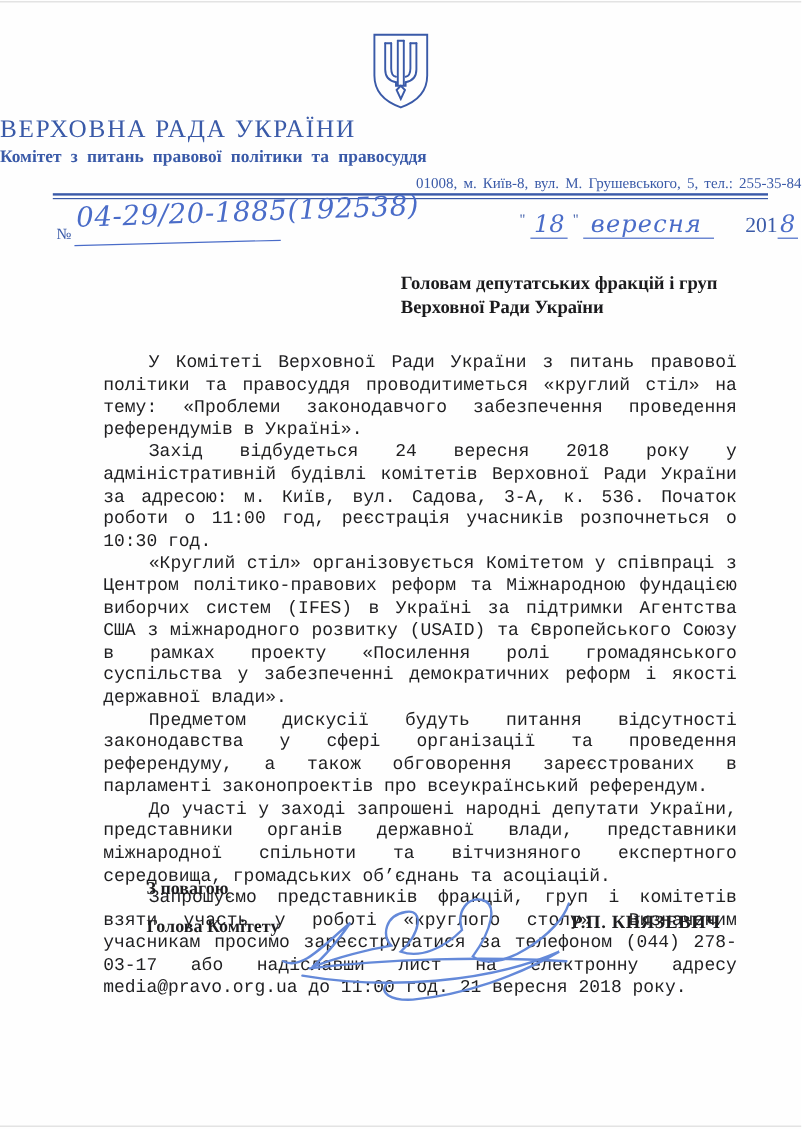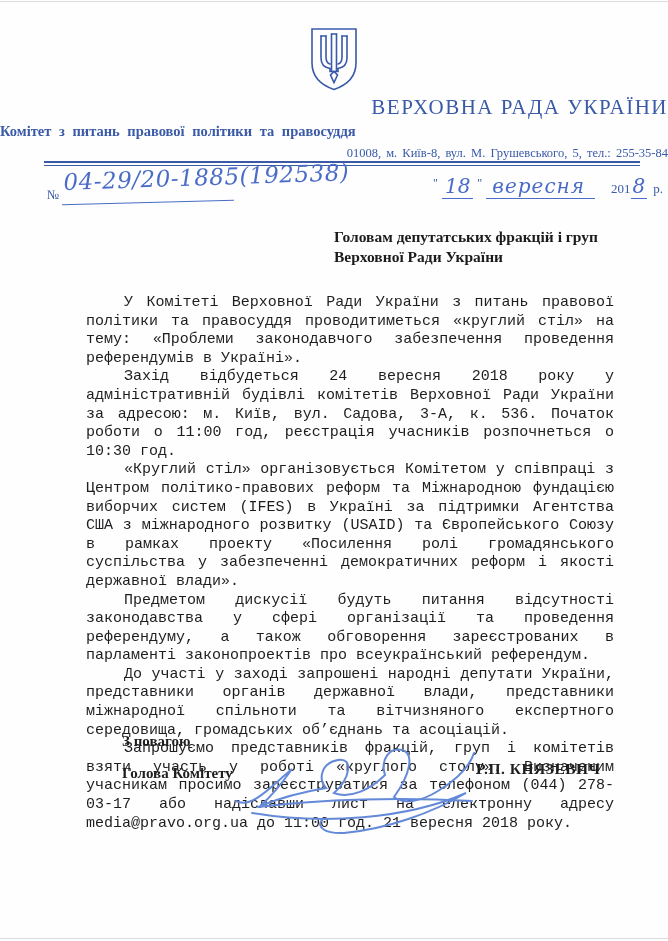--- a/index.html
+++ b/index.html
@@ -9,21 +9,21 @@
     background:#fefefe; overflow:hidden;
     font-family:"Liberation Serif", serif; color:#1e1e20;
   }
   .scan-edge { position:absolute; left:0; right:0; height:1px; background:#dcdcdc; }
   .scan-edge.top { top:1px; }
   .scan-edge.bottom { bottom:2px; }
 
   
   .emblem-wrap { position:absolute; top:27px; left:50%; transform:translateX(-50%); }
   .vr-title {
-    position:absolute; top:95px; left:0; width:100%; text-align:right;
+    position:absolute; top:95px; left:0; width:100%; text-align:left;
     font-size:21px; letter-spacing:1.5px; color:#3a5aa8; white-space:nowrap;
   }
   .committee-line {
     position:absolute; top:123px; left:0; width:100%; text-align:left;
     font-size:14.5px; font-weight:bold; word-spacing:4px; color:#3a5aa8;
   }
   .address-line {
     position:absolute; top:146px; left:0; width:100%; text-align:right;
     font-size:12.5px; word-spacing:2px; color:#3a5aa8;
   }
@@ -46,21 +46,21 @@
   .date-block { position:absolute; left:433px; top:174px; white-space:nowrap; }
   .date-q { font-size:12px; color:#3a5aa8; vertical-align:6px; }
   .date-day {
     font-size:20px; display:inline-block; padding:0 3px;
     border-bottom:1.5px solid #4a6cc8;
   }
   .date-month {
     font-size:20px; display:inline-block; padding:0 10px 0 6px;
     border-bottom:1.5px solid #4a6cc8; letter-spacing:1px;
   }
-  .date-year-printed { font-size:13px; color:#3a5aa8; margin-left:12px; }
+  .date-year-printed { font-size:18px; color:#3a5aa8; margin-left:22px; }
   .date-year-hand {
     font-size:20px; display:inline-block; padding:0 2px;
     border-bottom:1.5px solid #4a6cc8;
   }
   .date-suffix { font-size:13px; color:#3a5aa8; margin-left:2px; }
 
   
   .addressee {
     position:absolute; left:334px; top:227px;
     font-size:15.5px; font-weight:bold; line-height:19.5px; color:#1b1b1d;

